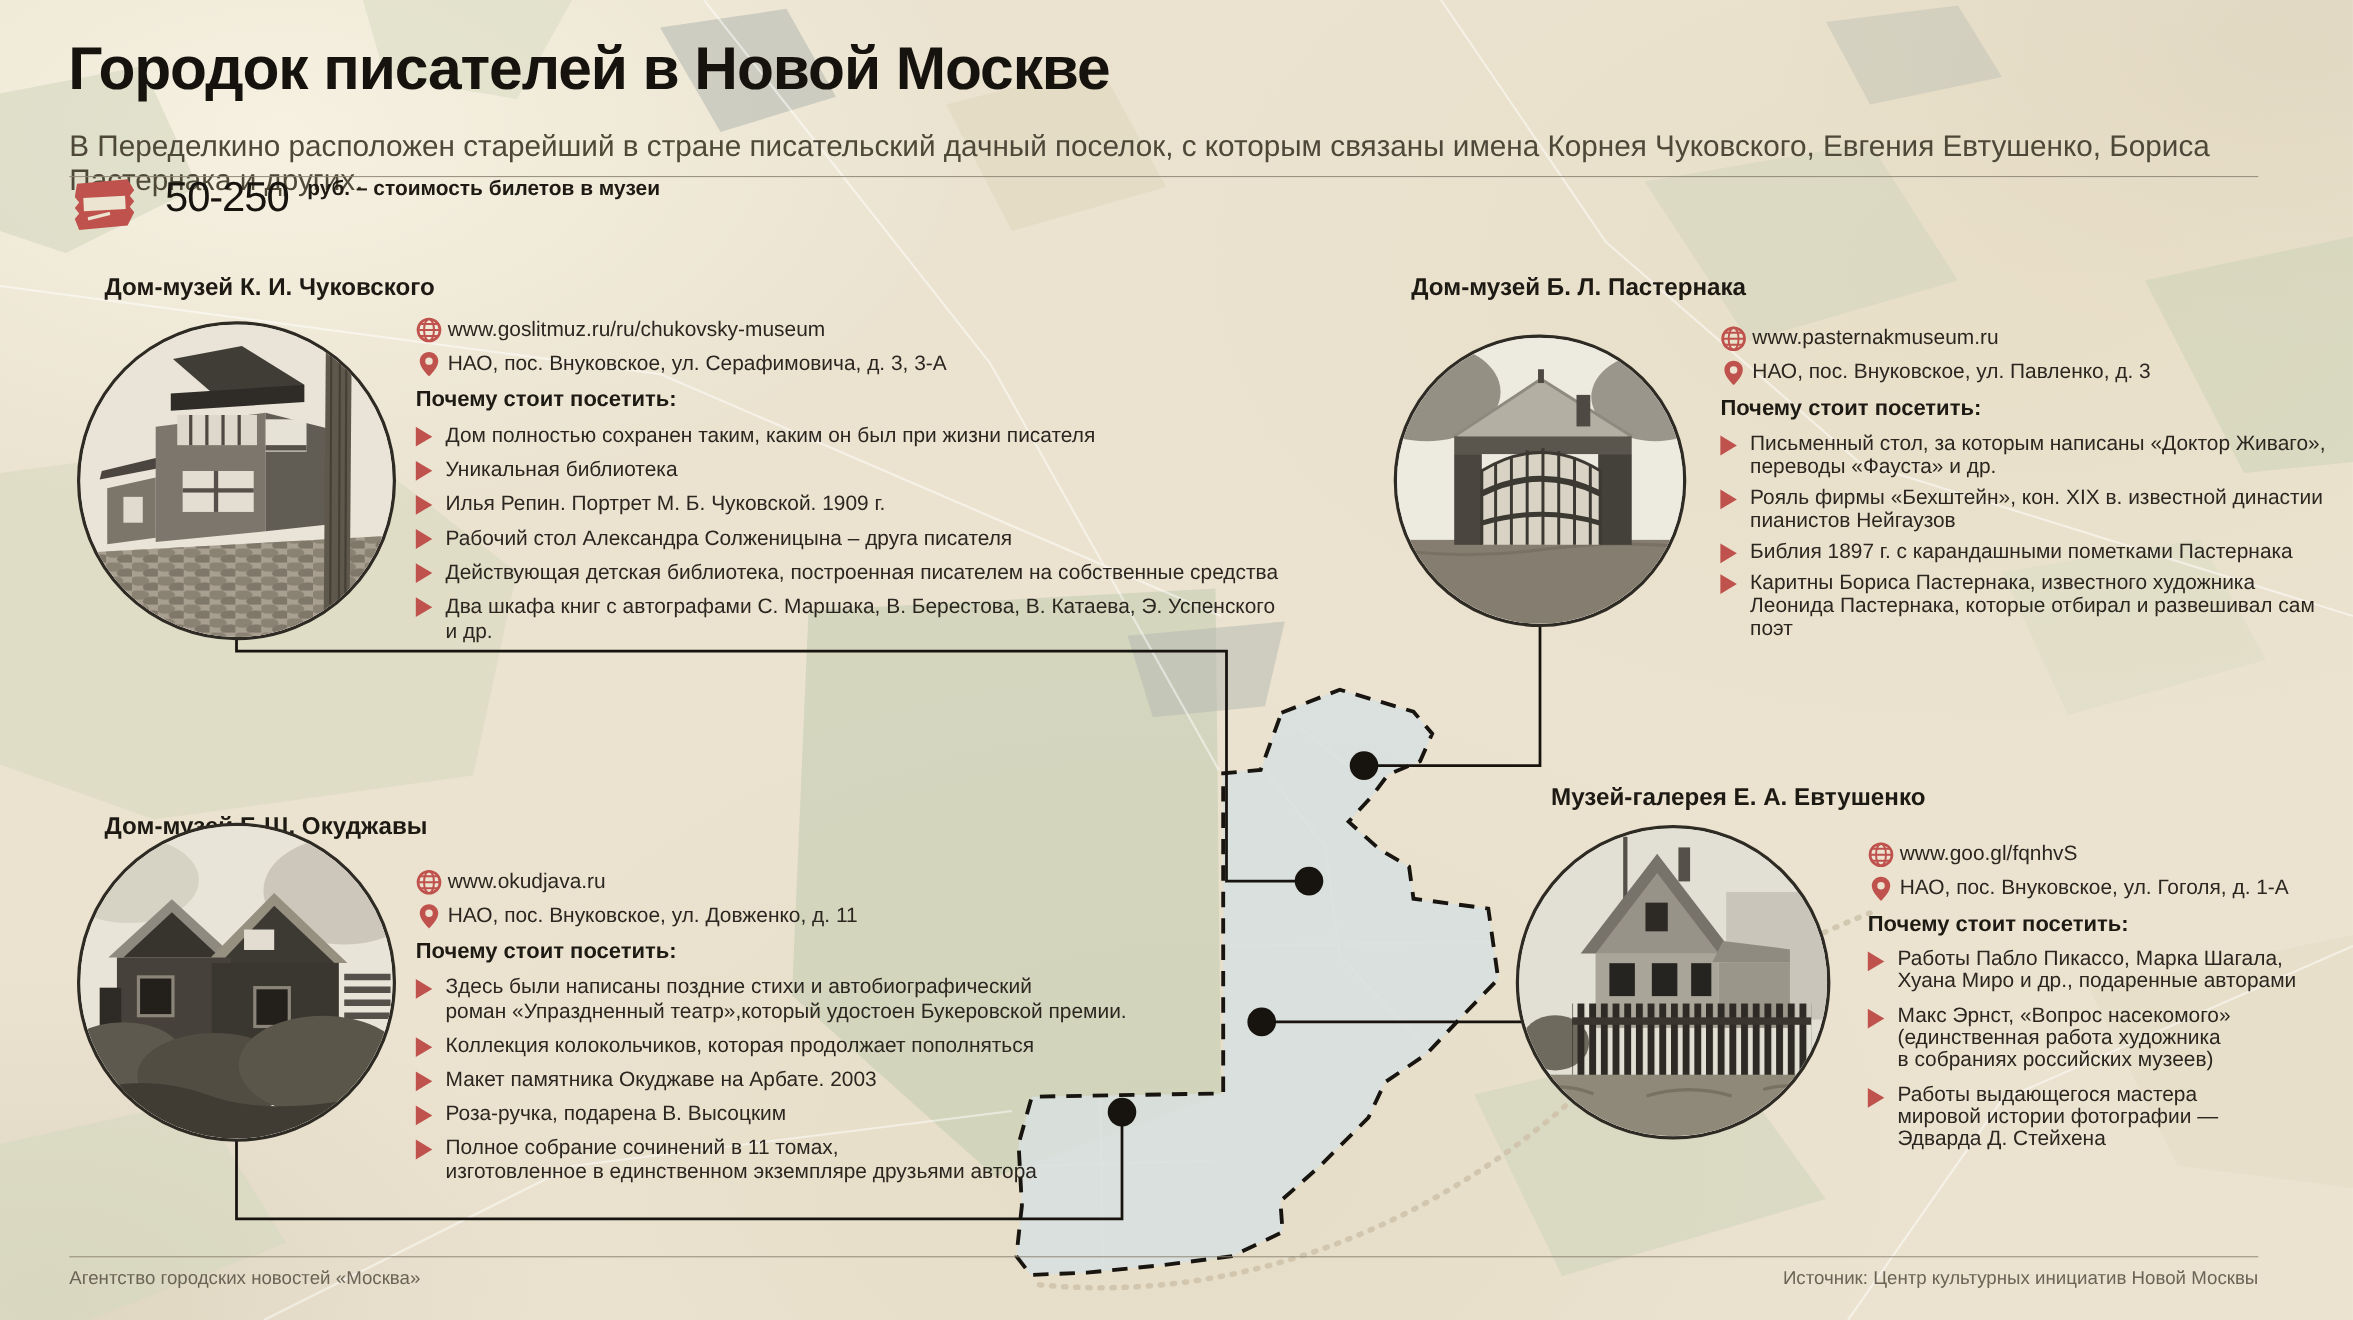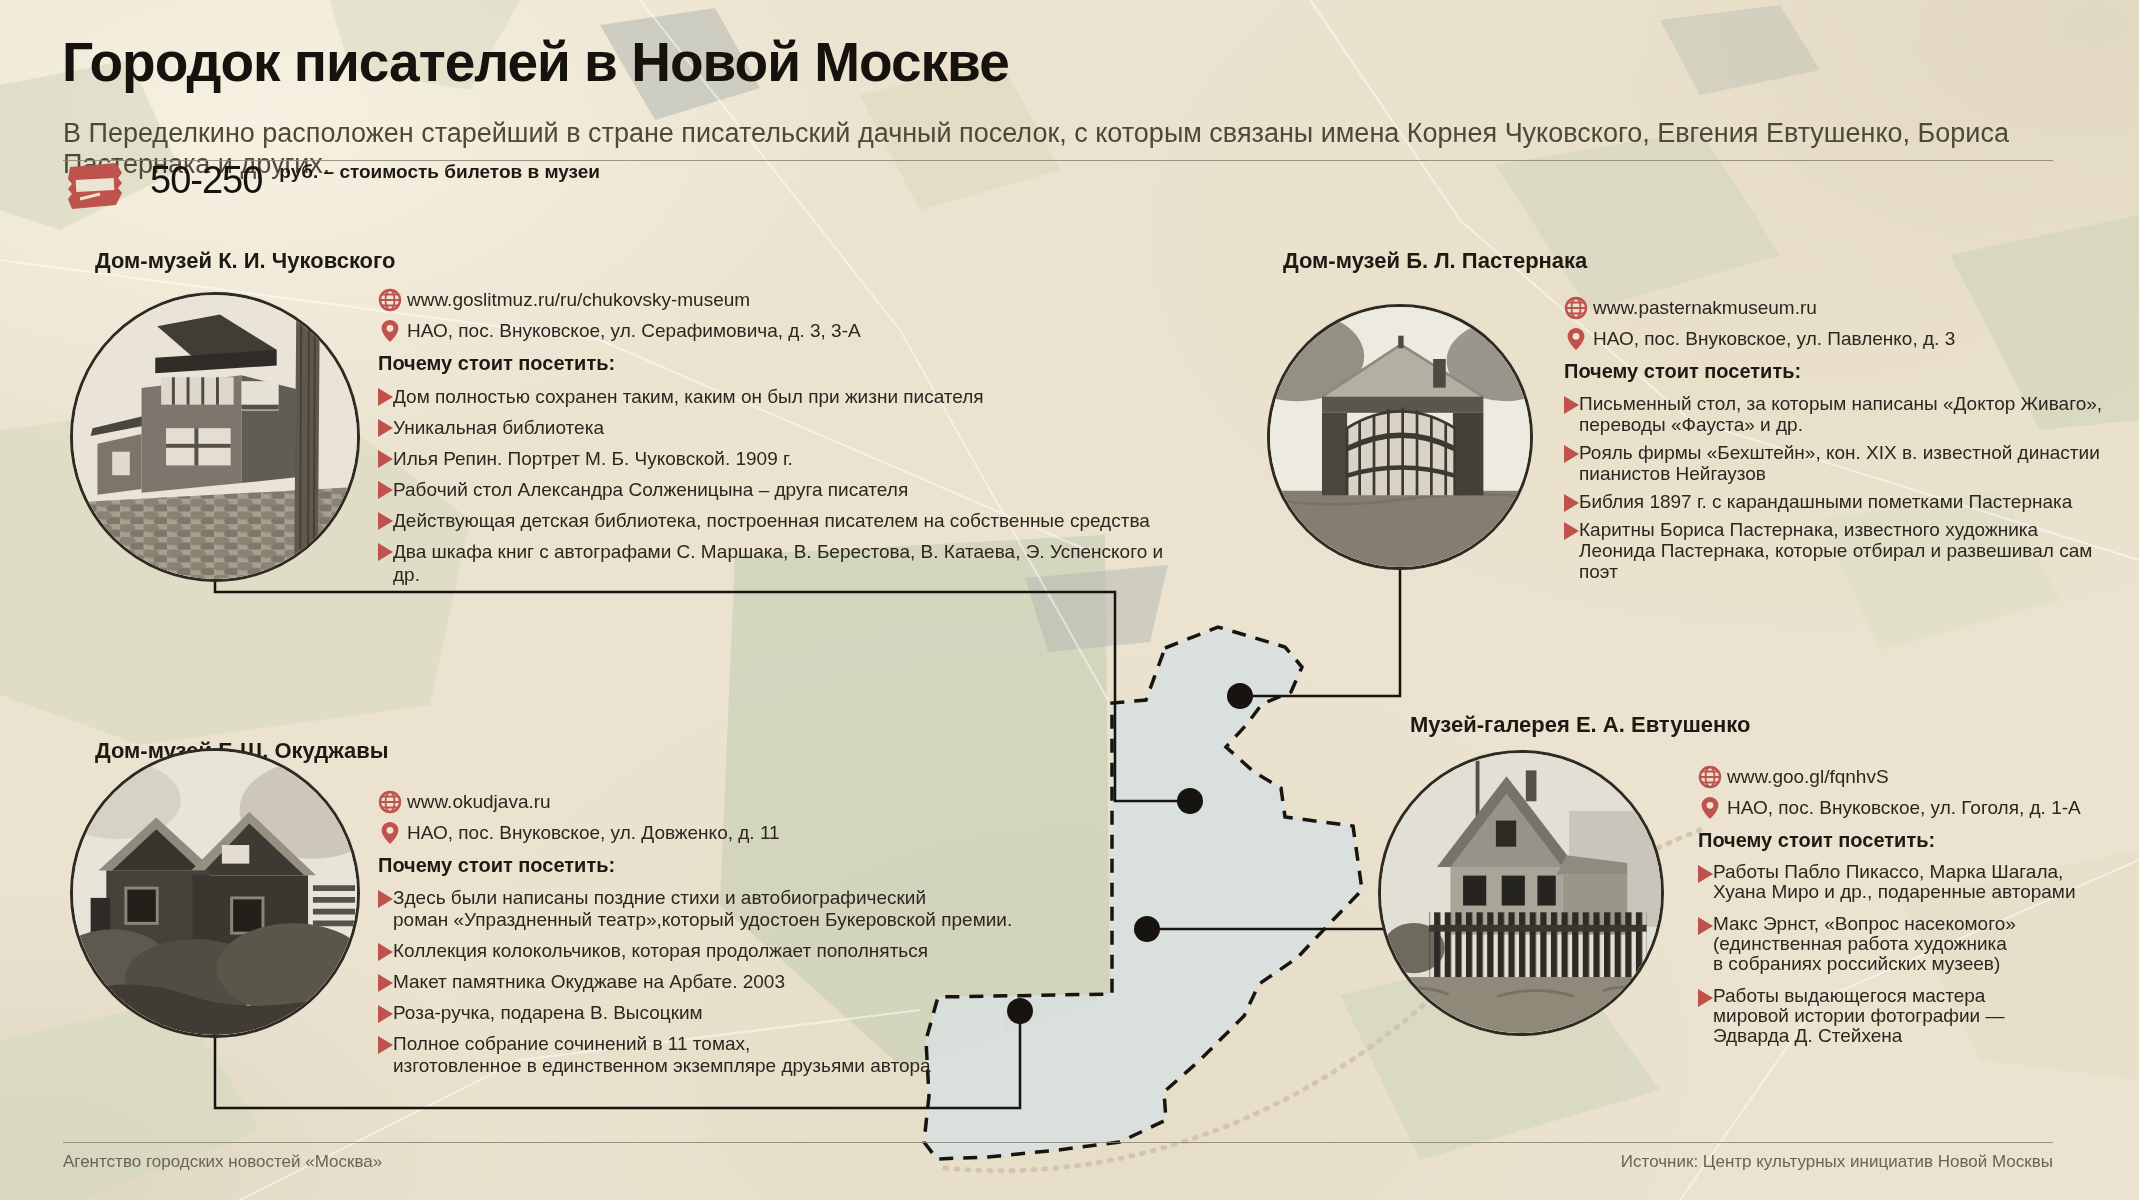--- a/index.html
+++ b/index.html
@@ -41,21 +41,21 @@
   .museum{position:absolute;}
   .museum h2{position:absolute;font-size:22px;font-weight:bold;color:#1d1913;white-space:nowrap;}
   .photo{position:absolute;border:3px solid #2e2a24;border-radius:50%;overflow:hidden;background:#e9e5d8;}
   .photo svg{display:block;width:100%;height:100%;}
   .info{position:absolute;}
   .row{display:flex;align-items:center;gap:5px;margin-bottom:7px;}
   .row .ico{width:24px;height:24px;flex:0 0 auto;}
   .row .txt{font-size:19px;color:var(--body);white-space:nowrap;}
   .why{font-size:20px;font-weight:bold;color:#1d1913;margin:9px 0 10px;}
   ul.hl{list-style:none;}
-  ul.hl li{display:flex;gap:0;align-items:flex-start;}
+  ul.hl li{display:flex;gap:12px;align-items:flex-start;}
   .arr{width:0;height:0;border-left:15px solid var(--red);border-top:9px solid transparent;
        border-bottom:9px solid transparent;margin-top:3px;flex:0 0 auto;}
   ul.hl .t{font-size:19px;white-space:pre-line;}
 
   .m-chu{left:70px;top:248px;}
   .m-chu h2{left:25px;top:0;}
   .m-chu .photo{left:0;top:44px;width:290px;height:290px;}
   .m-chu .info{left:308px;top:40px;width:790px;}
   .m-chu ul.hl .t{line-height:23px;}
   .m-chu ul.hl li{margin-bottom:8px;}

